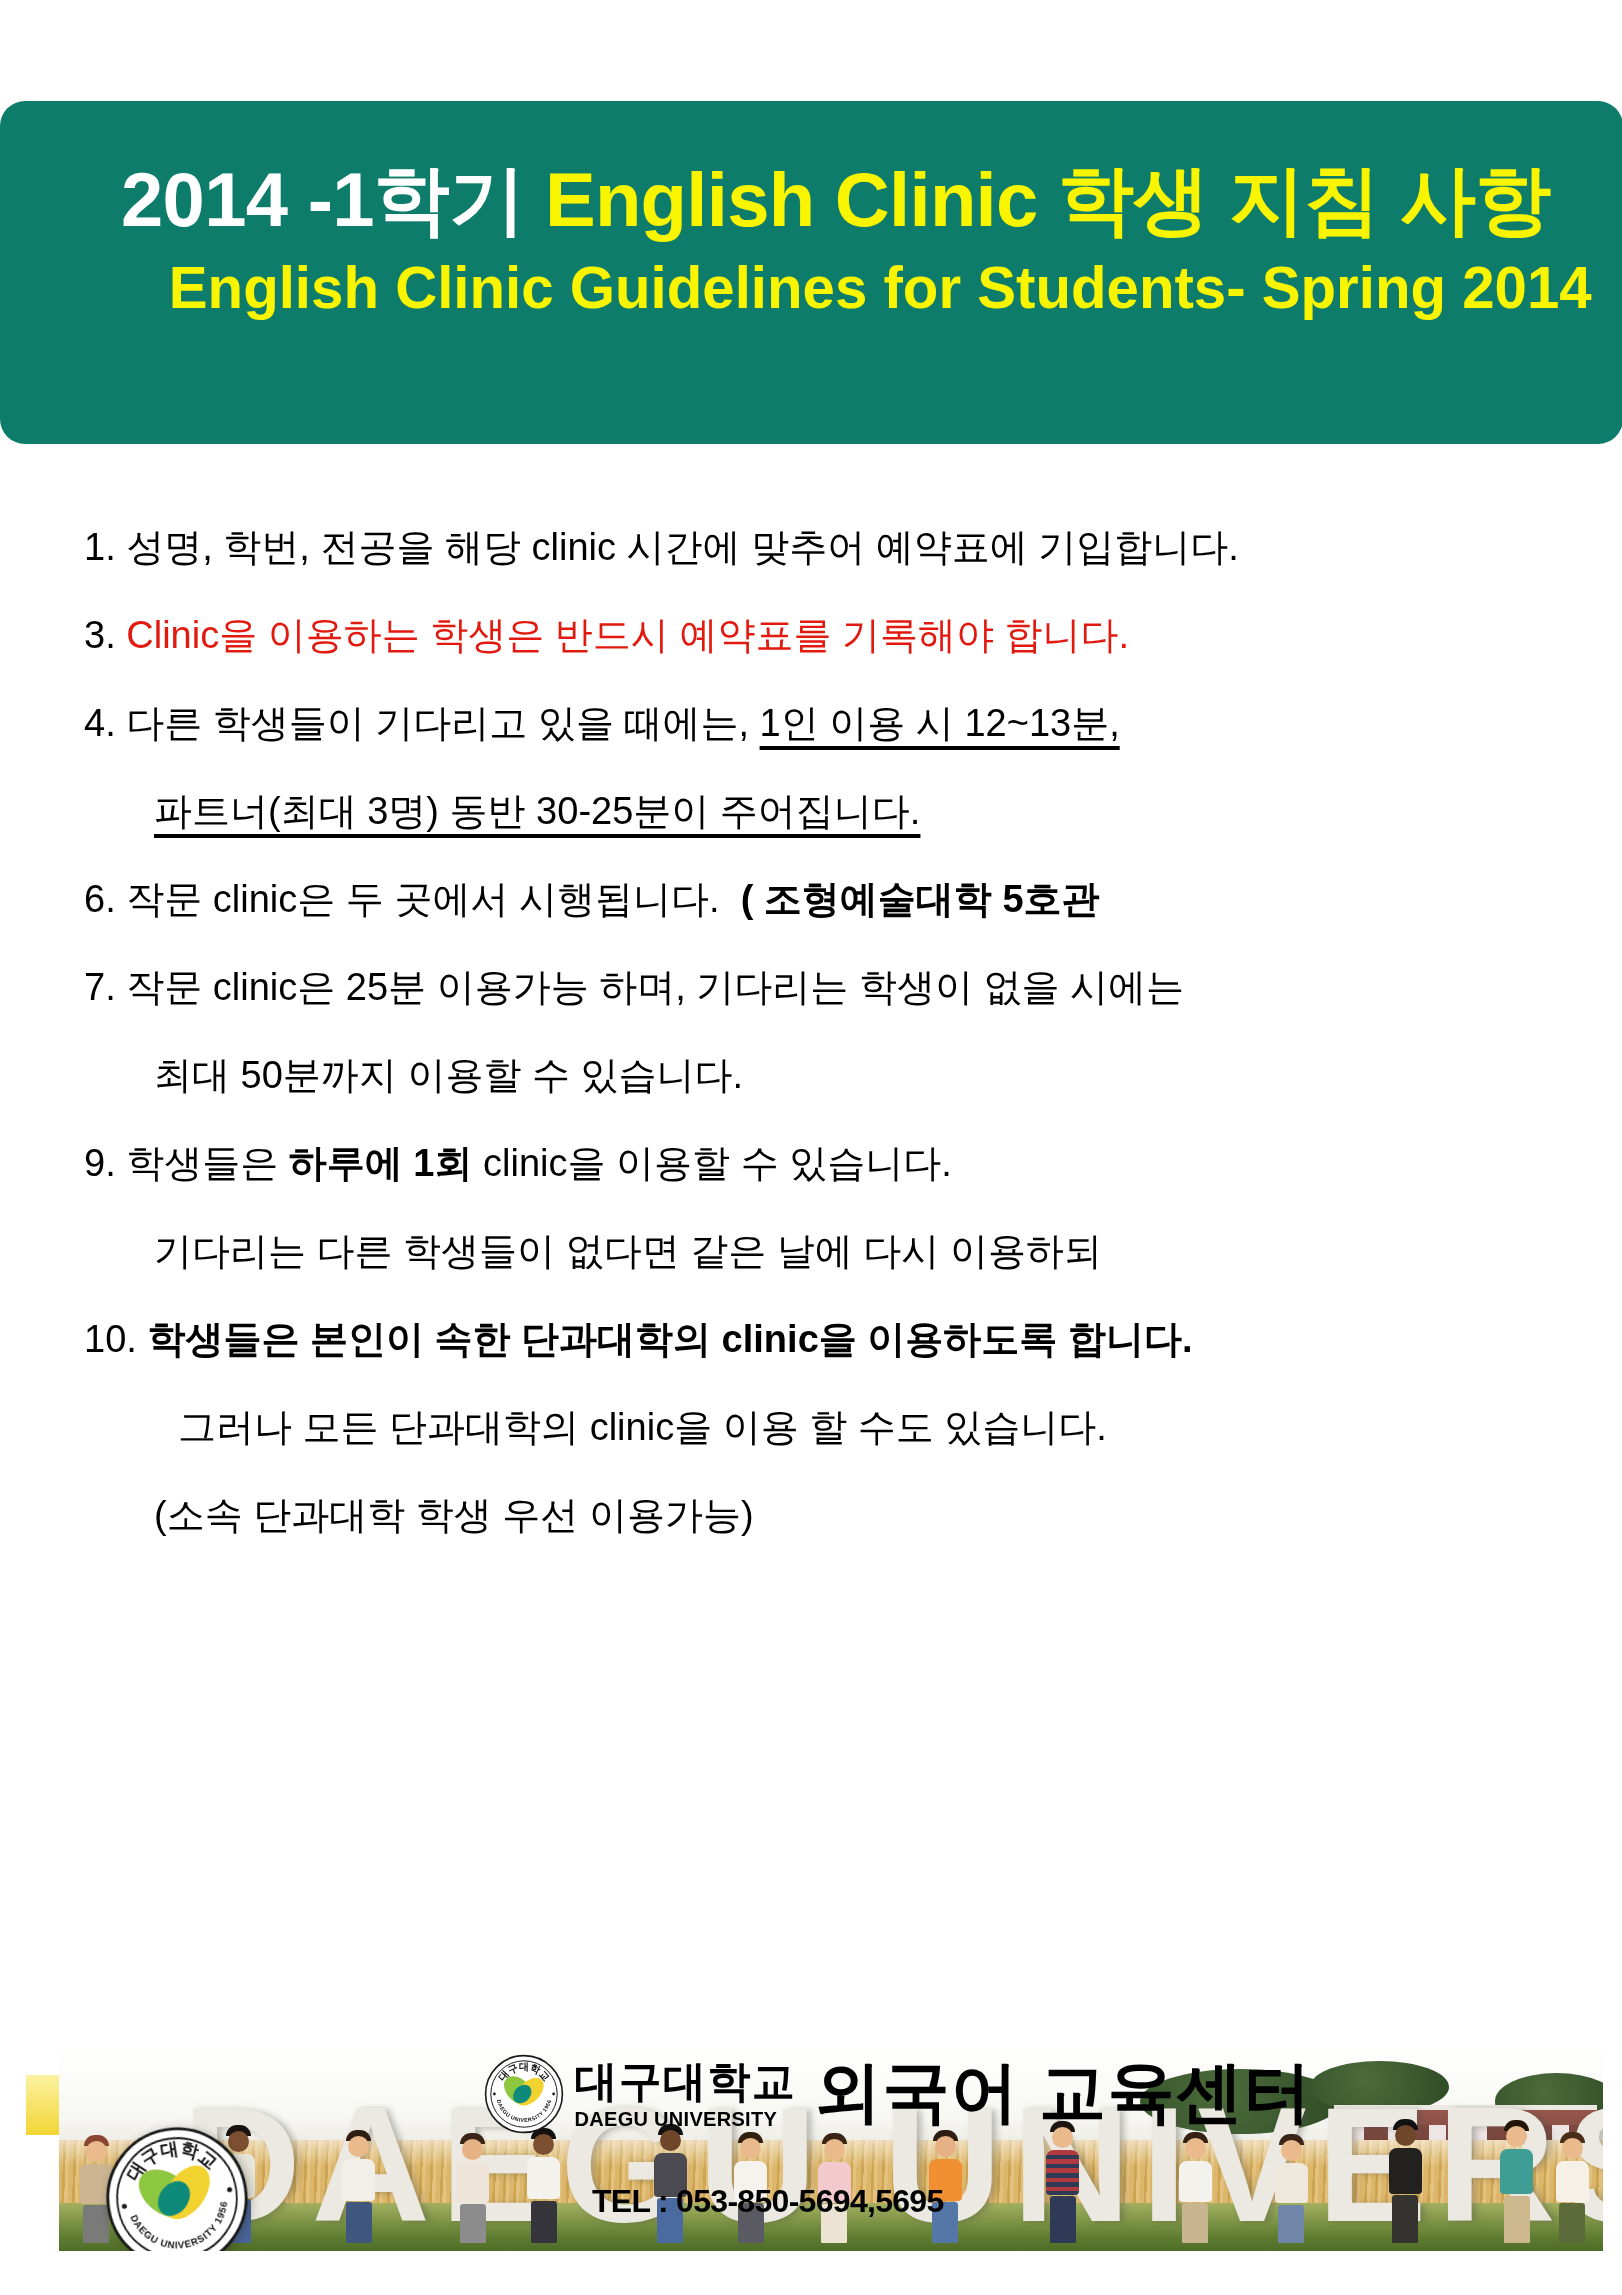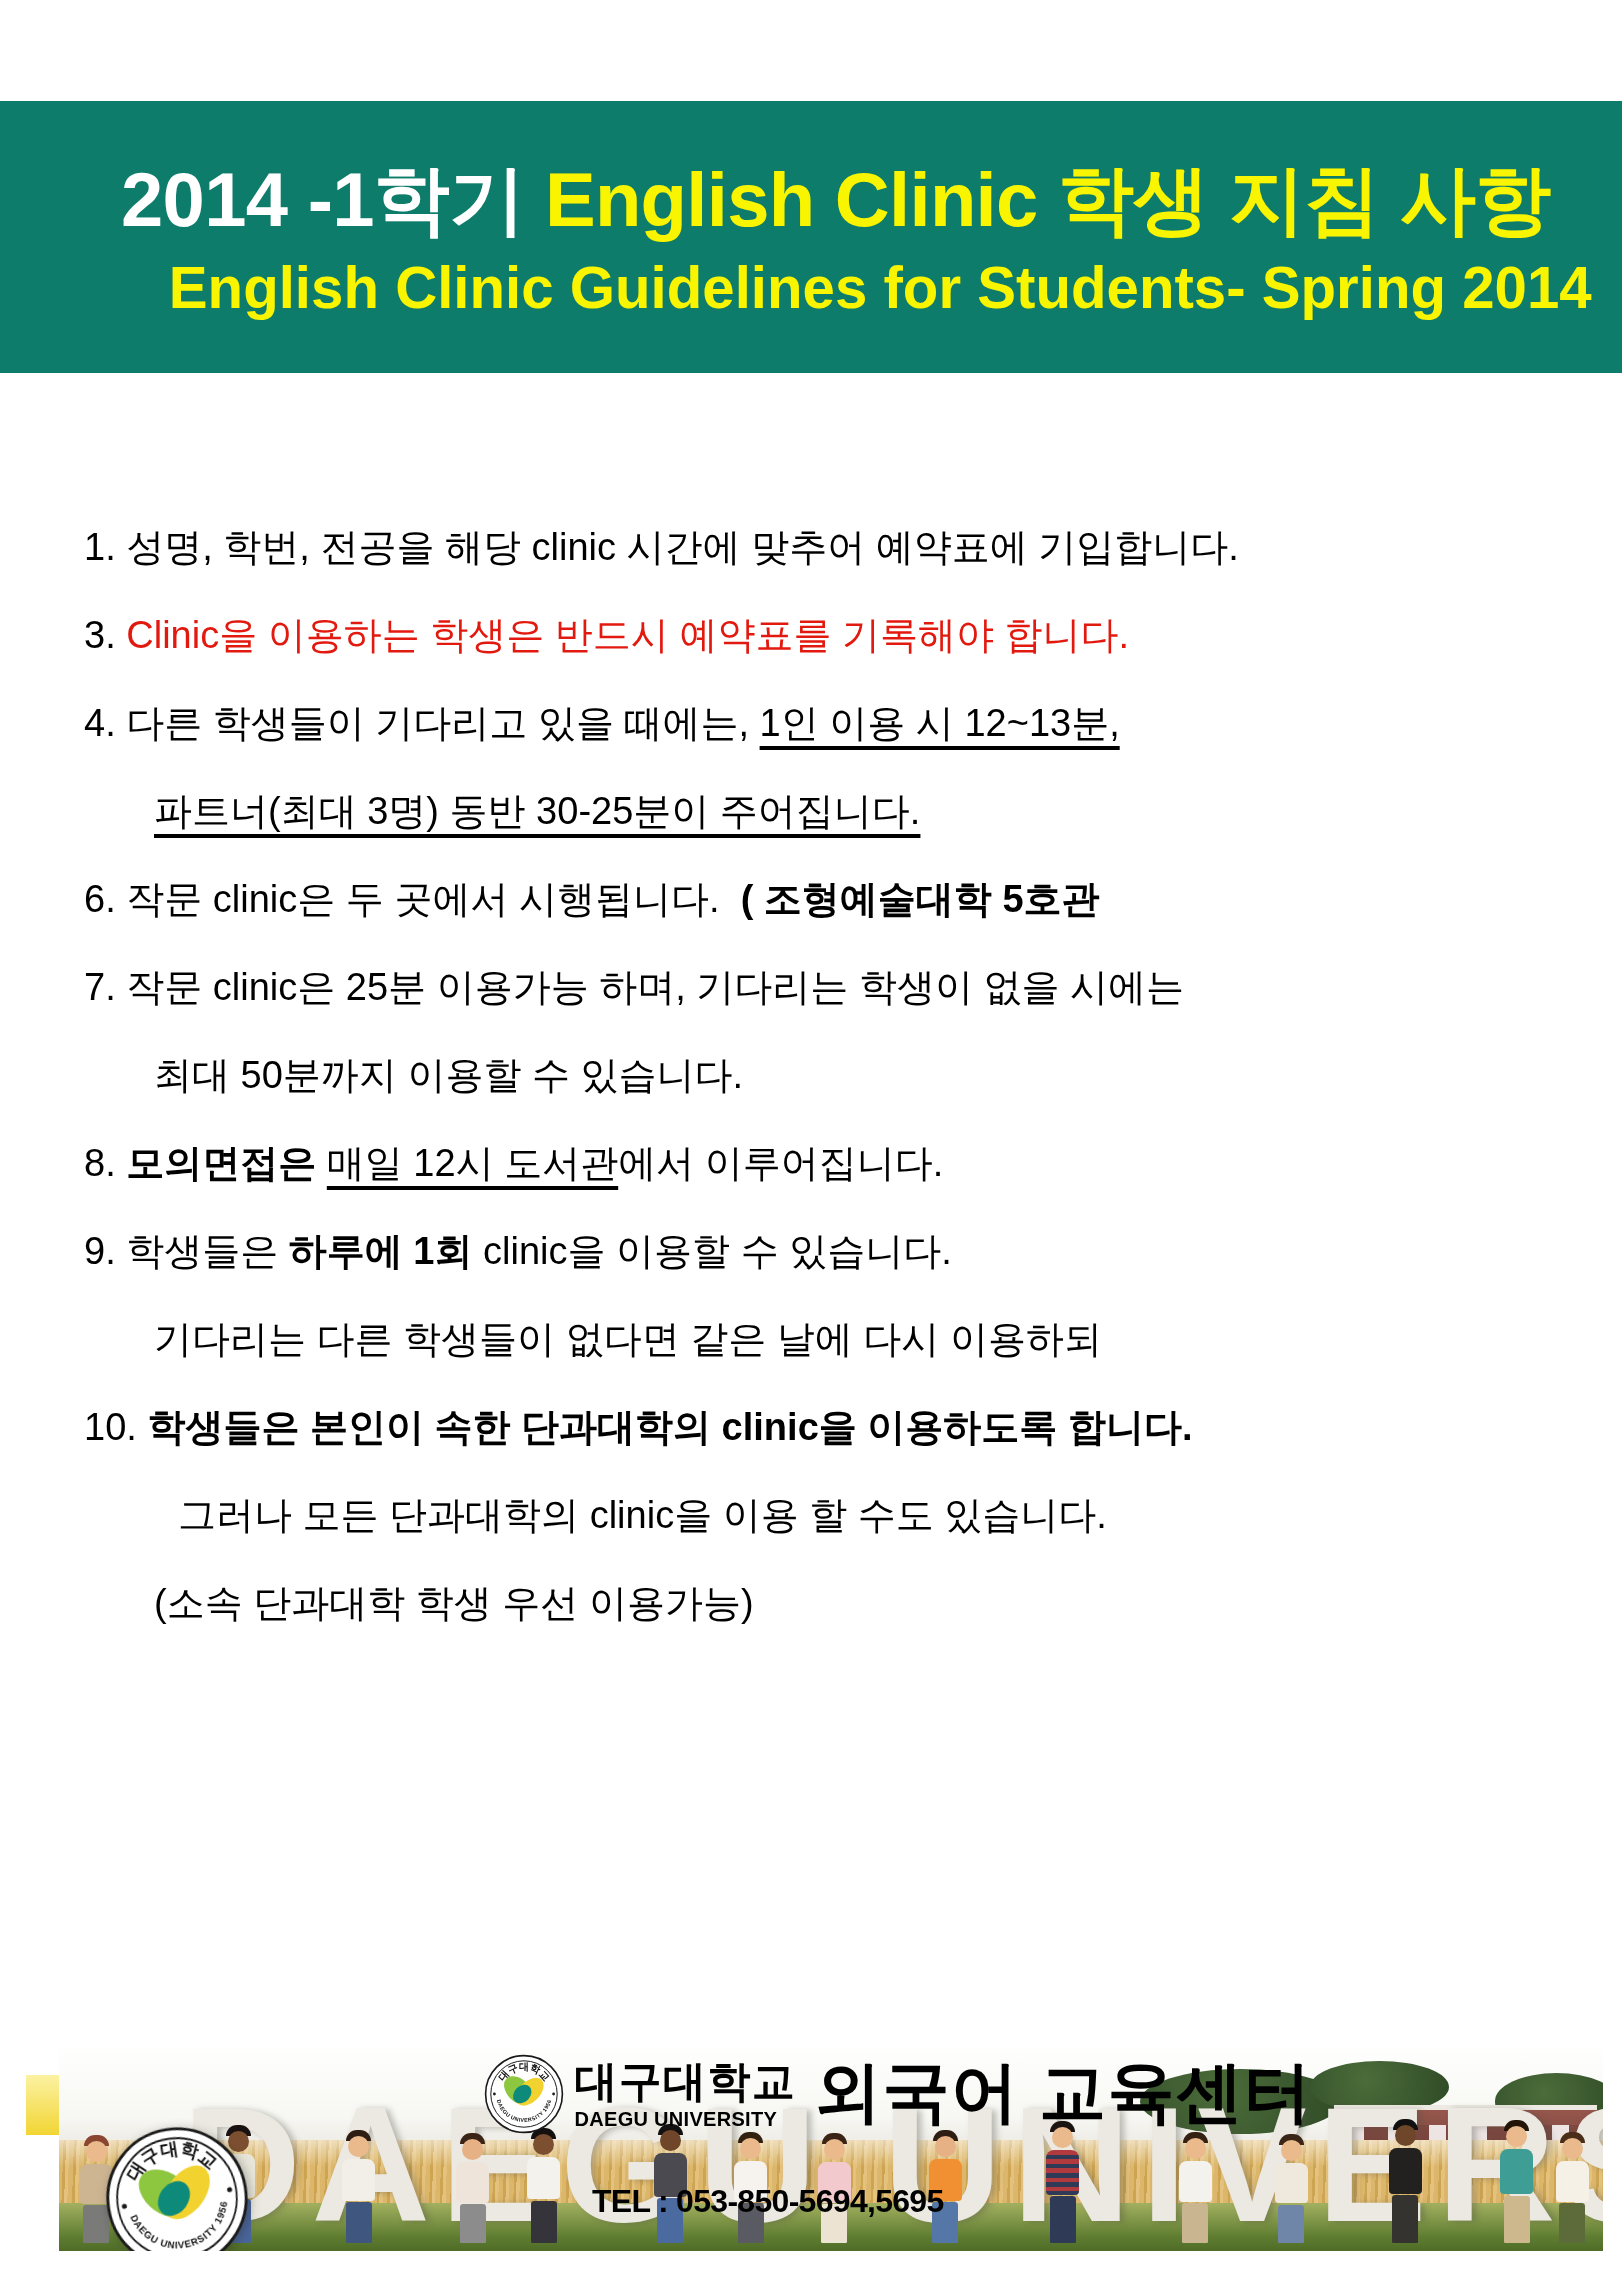--- a/index.html
+++ b/index.html
@@ -1,21 +1,21 @@
 <!DOCTYPE html>
 <html style="--banner-green: #0d7c6a; --title-yellow: #f9f400; --alert-red: #e2190e; --letter-gray: #ebe9e1; --wheat-gold: #dcb76b; --grass-green: #5f7d31; --square-yellow: #f2d534; --square-yellow-light: #fbf2a2;font-size:10.5px"><head>
 <meta charset="utf-8">
 <style>
   html,body{margin:0;padding:0;background:#fff;}
   .page{position:relative;width:1623px;height:2295px;background:#fff;overflow:hidden;
         font-family:"Liberation Sans","DejaVu Sans",sans-serif;color:#000;}
 
   
-  .banner{position:absolute;left:0;top:101px;width:100%;height:272px;
-          background:var(--banner-green,#0d7c6a);}
+  .banner{position:absolute;left:0;top:101px;width:100%;height:343px;
+          background:var(--banner-green,#0d7c6a);border-radius:25px;}
   .t1{padding:56px 0 0 121px;font-size:76px;font-weight:700;line-height:1.12;
       letter-spacing:-0.7px;white-space:nowrap;color:#fff;}
   .t1 .ty{color:var(--title-yellow,#f9f400);}
   .t2{padding:10.5px 0 0 174px;font-size:60px;font-weight:700;white-space:nowrap;
       color:var(--title-yellow,#f9f400);transform:scaleX(.97);transform-origin:left center;}
 
   
   .guidelines{position:absolute;left:0;top:503px;width:100%;}
   .gl{font-size:38px;line-height:88px;white-space:pre;}
   .gl.i0{padding-left:84px;}
@@ -78,21 +78,20 @@
   </header>
 
   <main class="guidelines">
       <div class="gl i0"><span class="seg plain">1. </span><span class="seg plain">성명, 학번, 전공을 해당 clinic 시간에 맞추어 예약표에 기입합니다.</span></div>
       <div class="gl i0"><span class="seg plain">3. </span><span class="seg red">Clinic을 이용하는 학생은 반드시 예약표를 기록해야 합니다.</span></div>
       <div class="gl i0"><span class="seg plain">4. </span><span class="seg plain">다른 학생들이 기다리고 있을 때에는, </span><span class="seg underline">1인 이용 시 12~13분,</span></div>
       <div class="gl i1"><span class="seg underline">파트너(최대 3명) 동반 30-25분이 주어집니다.</span></div>
       <div class="gl i0"><span class="seg plain">6. </span><span class="seg plain">작문 clinic은 두 곳에서 시행됩니다.  </span><span class="seg bold">( 조형예술대학 5호관</span></div>
       <div class="gl i0"><span class="seg plain">7. </span><span class="seg plain">작문 clinic은 25분 이용가능 하며, 기다리는 학생이 없을 시에는</span></div>
       <div class="gl i1"><span class="seg plain">최대 50분까지 이용할 수 있습니다.</span></div>
-      <div class="gl i0"><span class="seg plain">8. </span><span class="seg bold">모의면접은</span><span class="seg plain"> </span><span class="seg underline">매일 12시 도서관</span><span class="seg plain">에서 이루어집니다.</span></div>
       <div class="gl i0"><span class="seg plain">9. </span><span class="seg plain">학생들은 </span><span class="seg bold">하루에 1회</span><span class="seg plain"> clinic을 이용할 수 있습니다.</span></div>
       <div class="gl i1"><span class="seg plain">기다리는 다른 학생들이 없다면 같은 날에 다시 이용하되</span></div>
       <div class="gl i0"><span class="seg plain">10. </span><span class="seg bold">학생들은 본인이 속한 단과대학의 clinic을 이용하도록 합니다.</span></div>
       <div class="gl i2"><span class="seg plain">그러나 모든 단과대학의 clinic을 이용 할 수도 있습니다.</span></div>
       <div class="gl i1"><span class="seg plain">(소속 단과대학 학생 우선 이용가능)</span></div>
     </main>
 
   <footer class="footer">
     <div class="yellow-square"></div>
 

